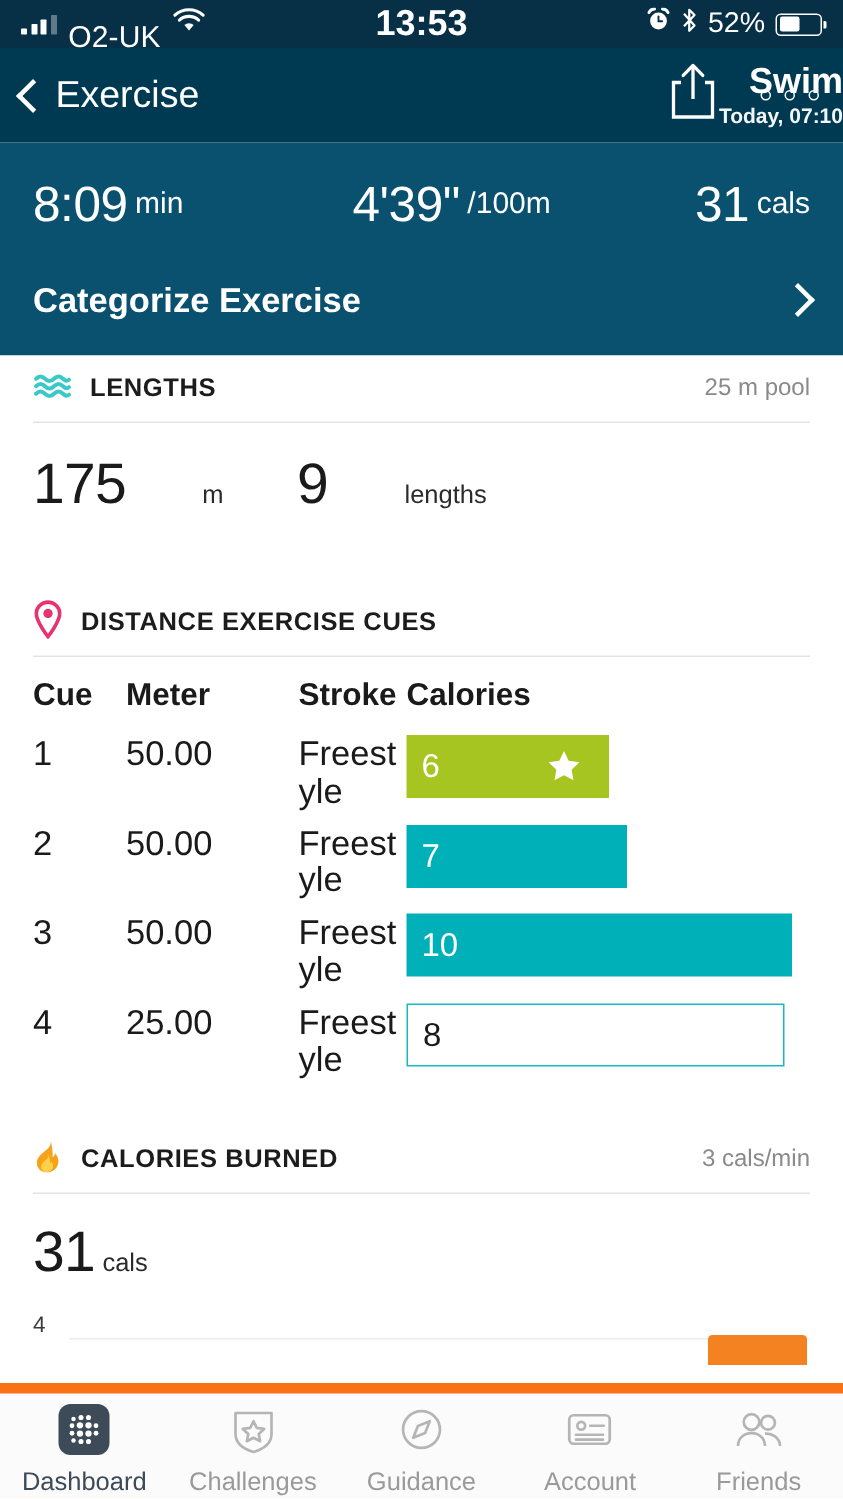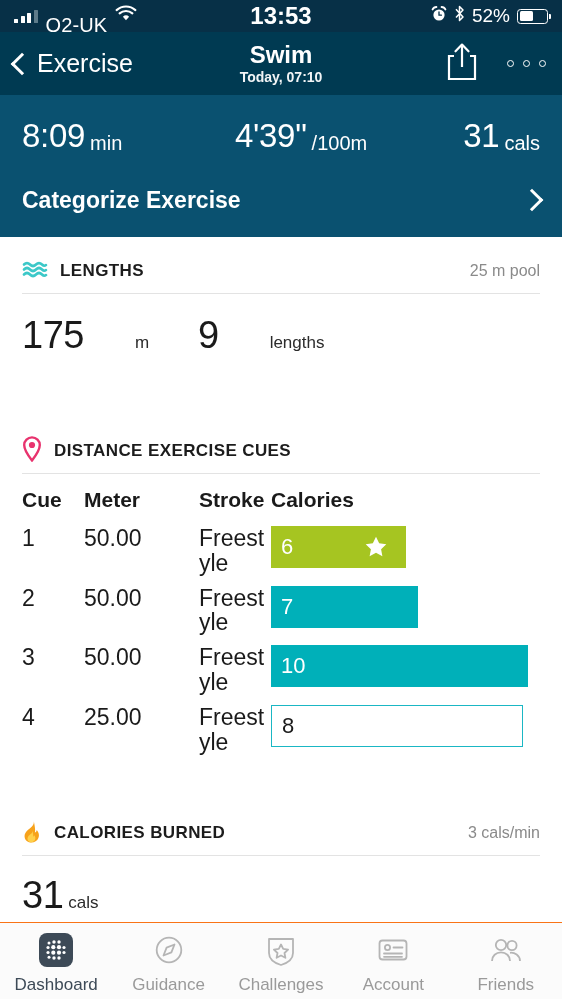--- a/index.html
+++ b/index.html
@@ -32,43 +32,43 @@
   .batt i{display:block;height:100%;width:52%;background:#fff;border-radius:1.5px;}
 
   
   .navbar{
     flex:0 0 63px;height:63px;background:#003a52;color:#fff;
     display:flex;align-items:center;position:relative;padding:0 14px;box-sizing:border-box;
   }
   .back{display:flex;align-items:center;gap:5px;cursor:pointer;z-index:2;text-align:center;}
   .chev-left{width:13px;height:13px;border-left:3px solid #fff;border-bottom:3px solid #fff;transform:rotate(45deg);margin-right:2px;}
   .back-label{font-size:25px;font-weight:400;}
-  .nav-title-wrap{position:absolute;left:0;right:0;text-align:center;pointer-events:none;}
+  .nav-title-wrap{position:absolute;left:0;right:0;text-align:right;pointer-events:none;}
   .nav-title{font-size:24px;font-weight:600;line-height:1.05;}
   .nav-sub{font-size:14px;font-weight:600;opacity:.95;margin-top:2px;}
   .nav-right{margin-left:auto;display:flex;align-items:center;gap:26px;z-index:2;}
   .dots{display:flex;gap:9px;align-items:center;padding:6px 2px;cursor:pointer;}
   .dots i{width:7px;height:7px;border:1.5px solid #fff;border-radius:50%;display:block;box-sizing:border-box;}
 
   
   .statband{flex:0 0 142px;background:#0a5170;color:#fff;box-sizing:border-box;}
   .stat-row{display:flex;align-items:baseline;height:72px;padding:0 22px;box-sizing:border-box;padding-top:22px;}
-  .stat{display:flex;align-items:flex-end;}
+  .stat{display:flex;align-items:center;}
   .stat .big{font-size:33px;font-weight:300;letter-spacing:-.3px;}
   .stat .unit{font-size:20px;margin-left:5px;font-weight:400;}
   .stat.s1{flex:0 0 205px;}
   .stat.s2{flex:1;justify-content:flex-start;padding-left:8px;}
   .stat.s3{margin-left:auto;}
   .catrow{display:flex;align-items:center;padding:0 22px;height:66px;box-sizing:border-box;cursor:pointer;}
   .cat-label{font-size:23px;font-weight:600;}
   .chev-right{margin-left:auto;width:13px;height:13px;border-right:3px solid #fff;border-bottom:3px solid #fff;transform:rotate(-45deg);}
 
   
   .content{flex:1;background:#fff;overflow:hidden;position:relative;}
-  .section{padding:12px 22px;box-sizing:border-box;}
+  .section{padding:0 22px;box-sizing:border-box;}
   .sec-head{display:flex;align-items:center;height:44px;}
   .sec-title{font-size:17px;font-weight:700;letter-spacing:.4px;color:#1c1c1c;margin-left:12px;}
   .sec-aside{margin-left:auto;font-size:16px;color:#8a8a8a;}
   .rule{height:1px;background:#e3e3e3;}
 
   
   .len-body{display:flex;align-items:baseline;padding-top:20px;padding-bottom:22px;}
   .len-item{display:flex;align-items:baseline;gap:45px;}
   .len-item .big{font-size:38px;font-weight:300;color:#1a1a1a;letter-spacing:-.5px;}
   .len-item .unit{font-size:17px;margin-left:6px;color:#2b2b2b;}
@@ -101,21 +101,21 @@
   .cal-body .unit{font-size:17px;margin-left:5px;color:#2b2b2b;}
 
   
   .chart{position:relative;height:34px;margin-top:14px;}
   .chart .ylab{position:absolute;left:0;top:0;font-size:15px;color:#3a3a3a;}
   .chart .gridline{position:absolute;left:24px;right:0;top:17px;height:1px;background:#ececec;}
   .chart .obar{position:absolute;left:450px;width:66px;top:15px;height:20px;background:#f58220;border-radius:3px 3px 0 0;}
 
   
   .tabbar{
-    flex:0 0 77px;height:77px;background:#fbfbfb;border-top:1px solid #f97316;
+    flex:0 0 77px;height:77px;background:#fbfbfb;border-top:7px solid #f97316;
     display:flex;align-items:center;justify-content:space-around;box-sizing:border-box;padding-top:4px;
   }
   .tab{display:flex;flex-direction:column;align-items:center;gap:6px;cursor:pointer;width:112px;}
   .tab .lbl{font-size:17px;color:#9a9a9a;}
   .tab.active .lbl{color:#3d4a57;}
   .ticon{width:38px;height:38px;display:block;}
 </style>
 </head>
 <body>
 
@@ -350,32 +350,32 @@
           <circle cx="12" cy="26.3" r="1.5"></circle>
             <circle cx="17" cy="27" r="1.7"></circle>
             <circle cx="22" cy="27" r="1.7"></circle>
         </g>
       </svg>
       <span class="lbl">Dashboard</span>
     </div>
 
     <div class="tab">
       <svg class="ticon" viewBox="0 0 38 38">
+        <path d="M7 8h24v14c0 6-5.5 10-12 12C12.5 32 7 28 7 22z" fill="none" stroke="#b5b5b5" stroke-width="1.8" stroke-linejoin="round"></path>
+        <path d="M19 13.5l2.2 4.4 4.9.7-3.6 3.4.9 4.8-4.4-2.3-4.4 2.3.9-4.8-3.6-3.4 4.9-.7z" fill="none" stroke="#b5b5b5" stroke-width="1.8" stroke-linejoin="round"></path>
+      </svg>
+      <span class="lbl">Challenges</span>
+    </div>
+
+    <div class="tab">
+      <svg class="ticon" viewBox="0 0 38 38">
         <circle cx="19" cy="19" r="12.3" fill="none" stroke="#b5b5b5" stroke-width="1.8"></circle>
         <path d="M24.5 13.5l-3.1 7.9-7.9 3.1 3.1-7.9z" fill="none" stroke="#b5b5b5" stroke-width="1.8" stroke-linejoin="round"></path>
       </svg>
       <span class="lbl">Guidance</span>
-    </div>
-
-    <div class="tab">
-      <svg class="ticon" viewBox="0 0 38 38">
-        <path d="M7 8h24v14c0 6-5.5 10-12 12C12.5 32 7 28 7 22z" fill="none" stroke="#b5b5b5" stroke-width="1.8" stroke-linejoin="round"></path>
-        <path d="M19 13.5l2.2 4.4 4.9.7-3.6 3.4.9 4.8-4.4-2.3-4.4 2.3.9-4.8-3.6-3.4 4.9-.7z" fill="none" stroke="#b5b5b5" stroke-width="1.8" stroke-linejoin="round"></path>
-      </svg>
-      <span class="lbl">Challenges</span>
     </div>
 
     <div class="tab">
       <svg class="ticon" viewBox="0 0 38 38">
         <rect x="5.5" y="9.5" width="27" height="19" rx="3" fill="none" stroke="#b5b5b5" stroke-width="1.8"></rect>
         <circle cx="13.5" cy="16.5" r="2.6" fill="none" stroke="#b5b5b5" stroke-width="1.8"></circle>
         <g stroke="#b5b5b5" stroke-width="1.8" stroke-linecap="round">
           <path d="M19.5 16.5h9"></path>
             <path d="M10 22.5h18"></path>
             <path d="M10 25.8h18"></path>

